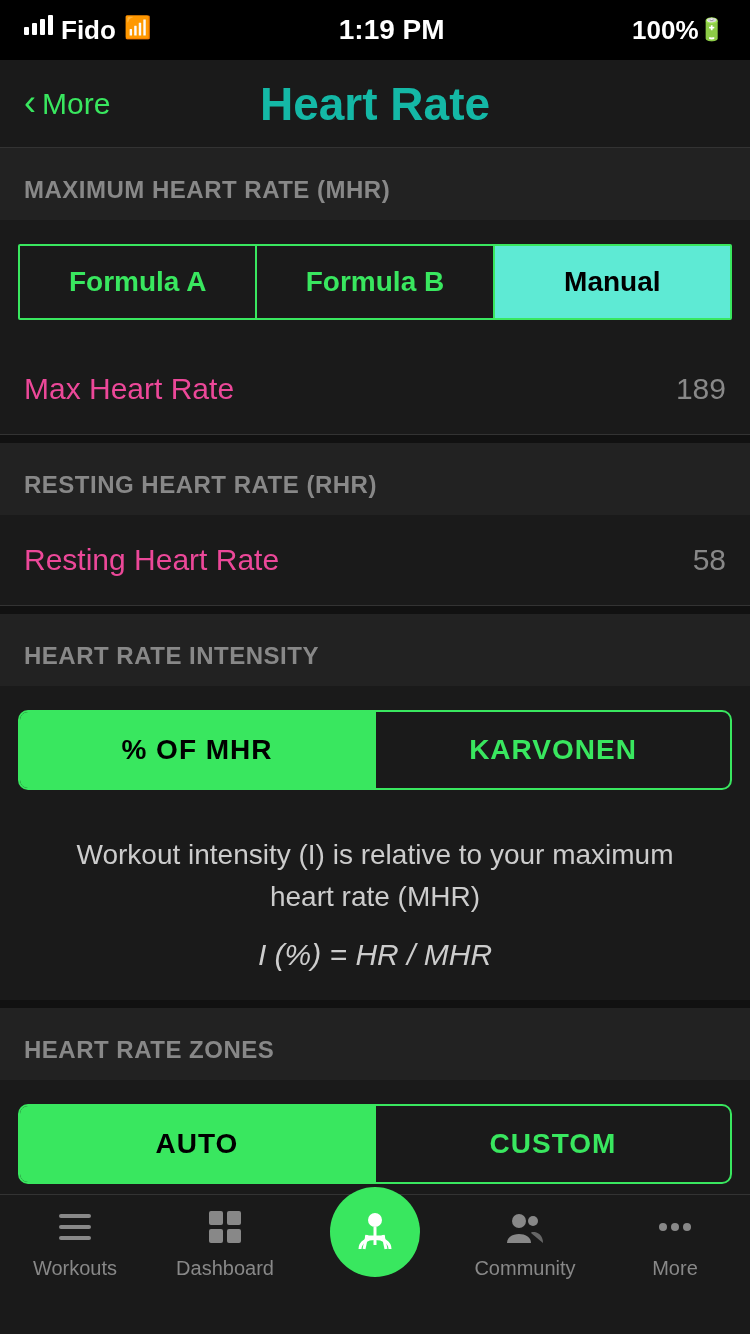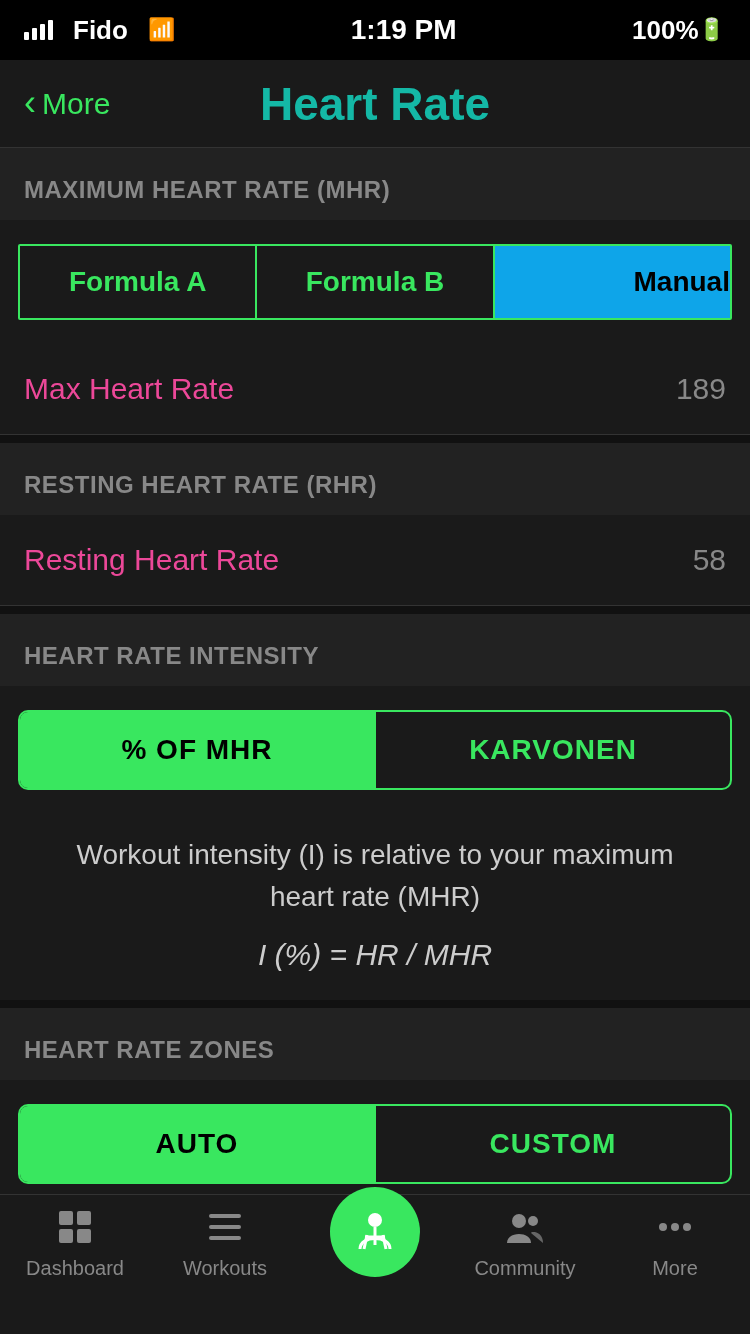--- a/index.html
+++ b/index.html
@@ -17,21 +17,21 @@
     .status-bar {
       background: #000;
       height: 60px;
       display: flex;
       align-items: center;
       justify-content: space-between;
       padding: 0 24px;
       font-size: 26px;
       font-weight: 600;
     }
-    .status-left { display: flex; align-items: center; gap: 20px; }
+    .status-left { display: flex; align-items: flex-start; gap: 8px; }
     .status-center { font-size: 28px; font-weight: 600; }
     .status-right { display: flex; align-items: center; gap: 0; font-size: 26px; justify-content: center; }
     .signal-bars { display: flex; align-items: flex-end; gap: 3px; }
     .signal-bars span {
       background: #fff;
       width: 5px;
       border-radius: 1px;
     }
 
     
@@ -102,23 +102,22 @@
       text-align: center;
       font-size: 28px;
       font-weight: 600;
       cursor: pointer;
       color: #39e75f;
       background: transparent;
       border: none;
       outline: none;
     }
     .segment-btn.active {
-      background: #0ea5e9;
+      background: #5eead4;
       color: #000;
-      text-align: right;
     }
     .segment-divider {
       width: 2px;
       background: #39e75f;
       flex-shrink: 0;
     }
 
     
     .row-item {
       display: flex;
@@ -326,40 +325,40 @@
       <button class="segment-btn-2">CUSTOM</button>
     </div>
   </div>
 
 </div>
 
 <div class="tab-bar">
   <div class="tab-item">
     <div class="tab-icon">
       <svg width="36" height="36" viewBox="0 0 36 36" fill="#888">
-        <rect x="2" y="2" width="14" height="14" rx="2"></rect>
-        <rect x="20" y="2" width="14" height="14" rx="2"></rect>
-        <rect x="2" y="20" width="14" height="14" rx="2"></rect>
-        <rect x="20" y="20" width="14" height="14" rx="2"></rect>
-      </svg>
-    </div>
-    <span class="tab-label">Dashboard</span>
-  </div>
-  <div class="tab-item">
-    <div class="tab-icon">
-      <svg width="36" height="36" viewBox="0 0 36 36" fill="#888">
         <rect x="2" y="5" width="32" height="4" rx="2"></rect>
         <rect x="10" y="5" width="4" height="4" rx="1"></rect>
         <rect x="2" y="16" width="32" height="4" rx="2"></rect>
         <rect x="10" y="16" width="4" height="4" rx="1"></rect>
         <rect x="2" y="27" width="32" height="4" rx="2"></rect>
         <rect x="10" y="27" width="4" height="4" rx="1"></rect>
       </svg>
     </div>
     <span class="tab-label">Workouts</span>
+  </div>
+  <div class="tab-item">
+    <div class="tab-icon">
+      <svg width="36" height="36" viewBox="0 0 36 36" fill="#888">
+        <rect x="2" y="2" width="14" height="14" rx="2"></rect>
+        <rect x="20" y="2" width="14" height="14" rx="2"></rect>
+        <rect x="2" y="20" width="14" height="14" rx="2"></rect>
+        <rect x="20" y="20" width="14" height="14" rx="2"></rect>
+      </svg>
+    </div>
+    <span class="tab-label">Dashboard</span>
   </div>
   <div class="tab-item center-btn">
     <div class="center-circle">
       <svg viewBox="0 0 50 50" fill="white">
         <circle cx="25" cy="13" r="7"></circle>
         <path d="M10 42 C10 28 40 28 40 42" stroke="white" stroke-width="3" fill="none"></path>
         <line x1="17" y1="28" x2="14" y2="42" stroke="white" stroke-width="3"></line>
         <line x1="33" y1="28" x2="36" y2="42" stroke="white" stroke-width="3"></line>
         <line x1="25" y1="20" x2="25" y2="38" stroke="white" stroke-width="3"></line>
         <line x1="15" y1="30" x2="35" y2="30" stroke="white" stroke-width="3"></line>

